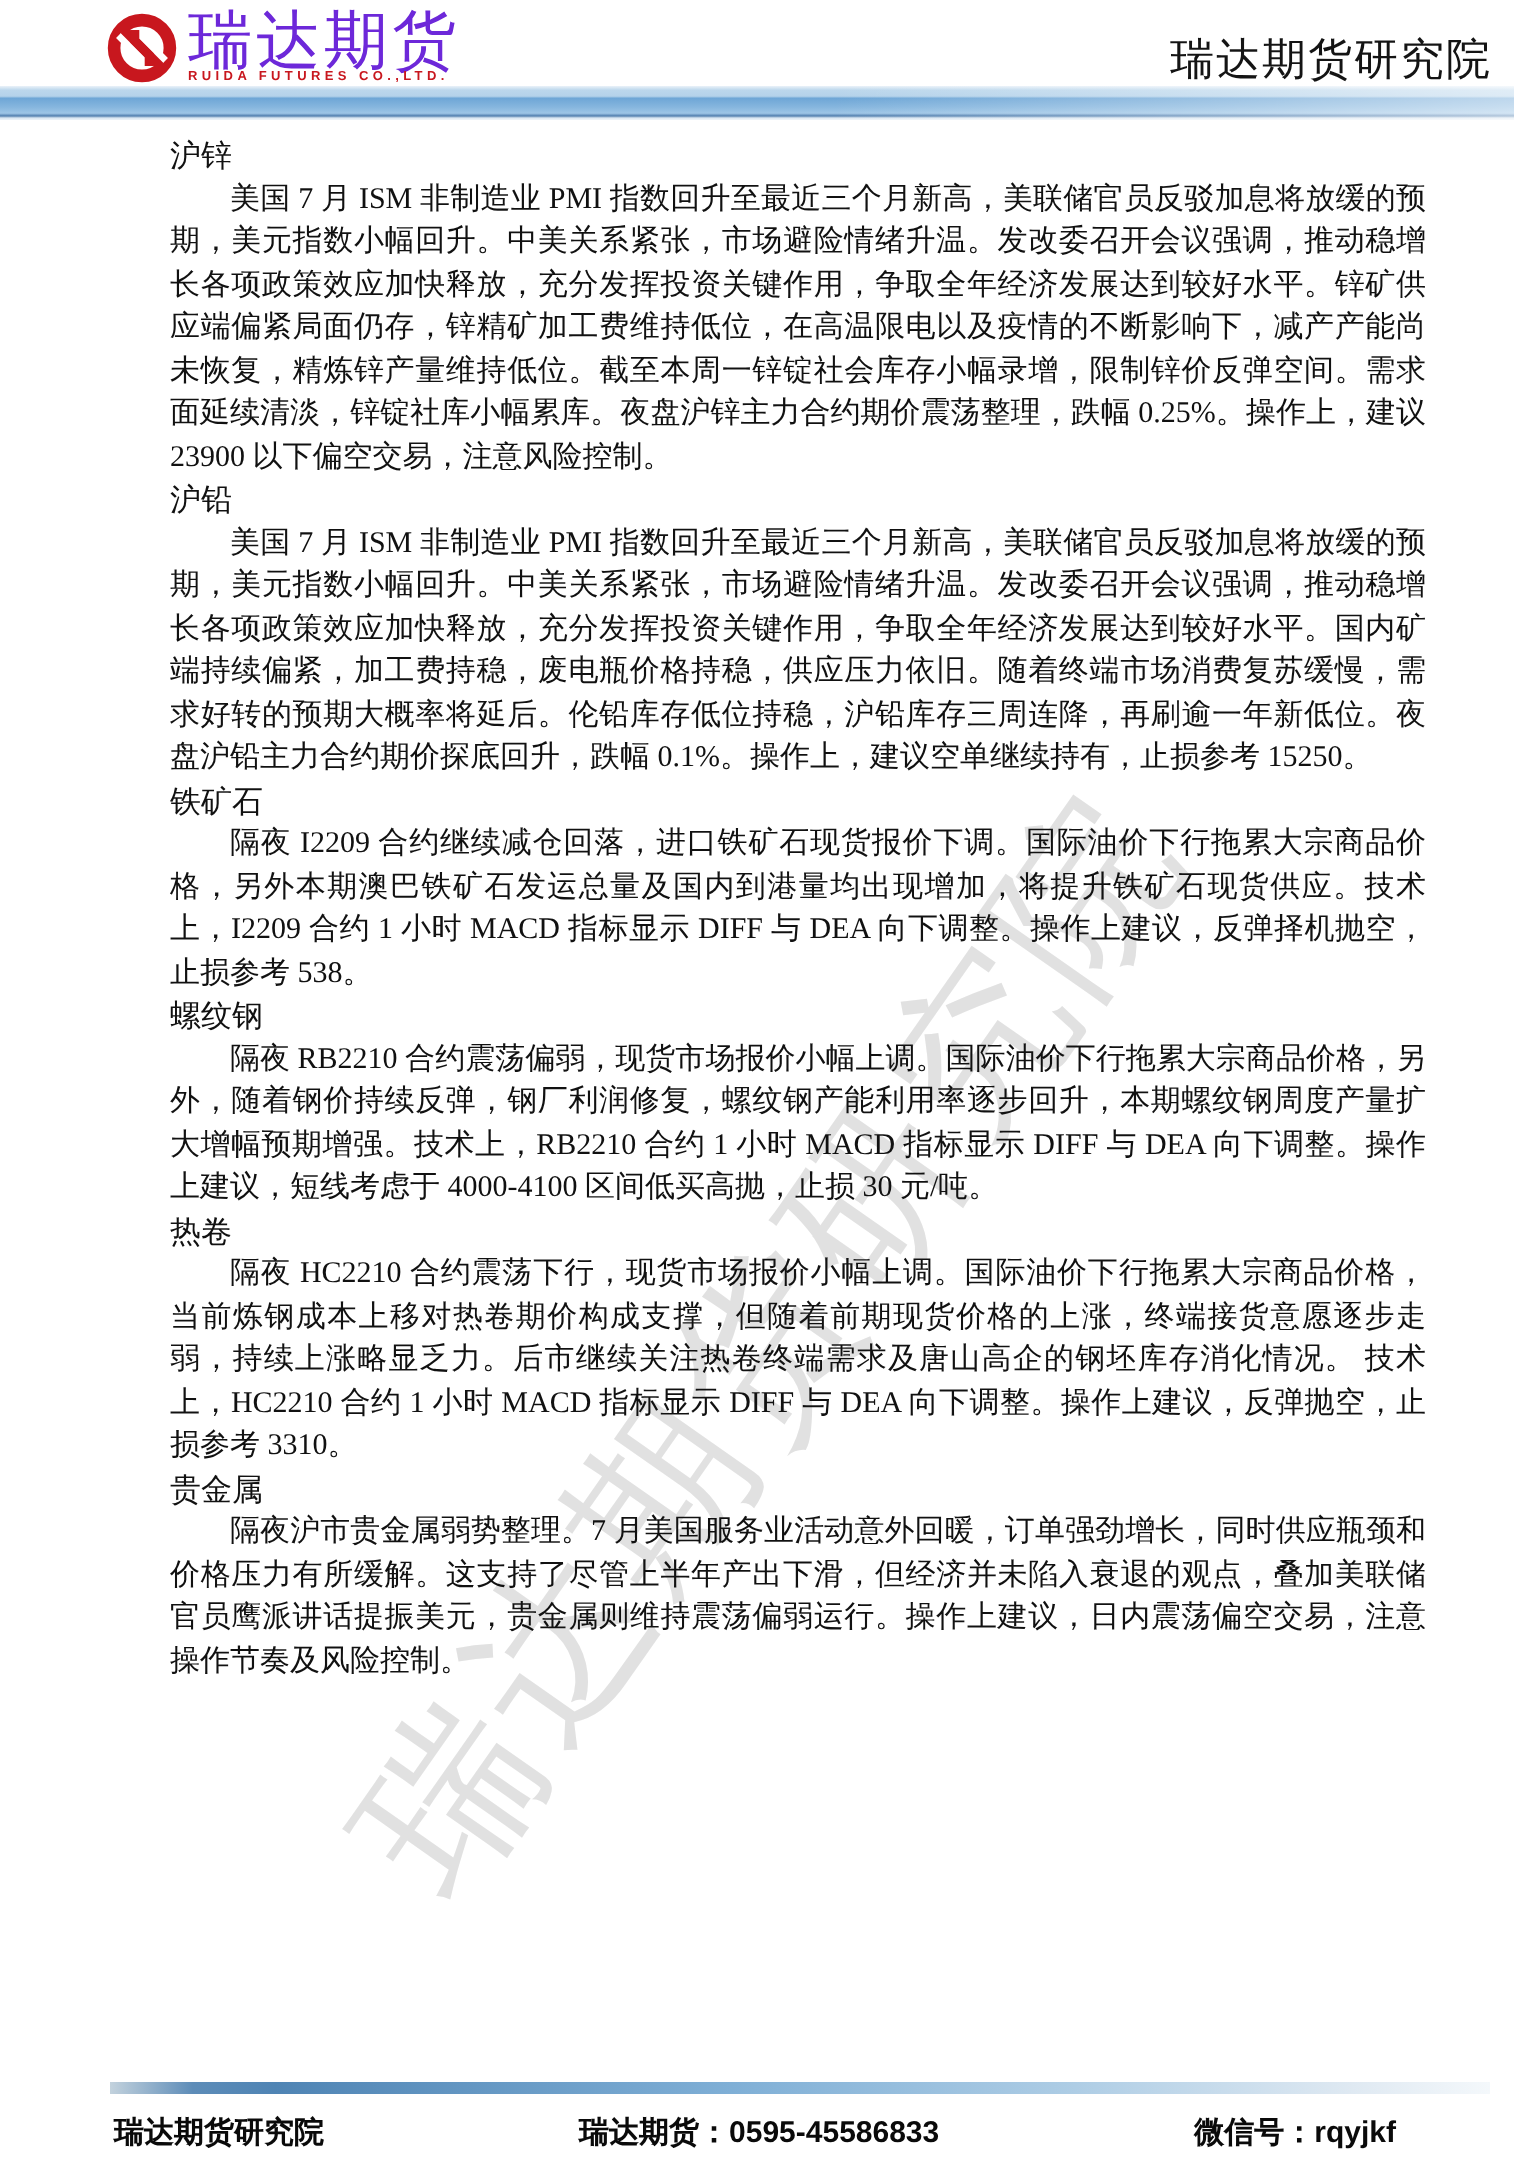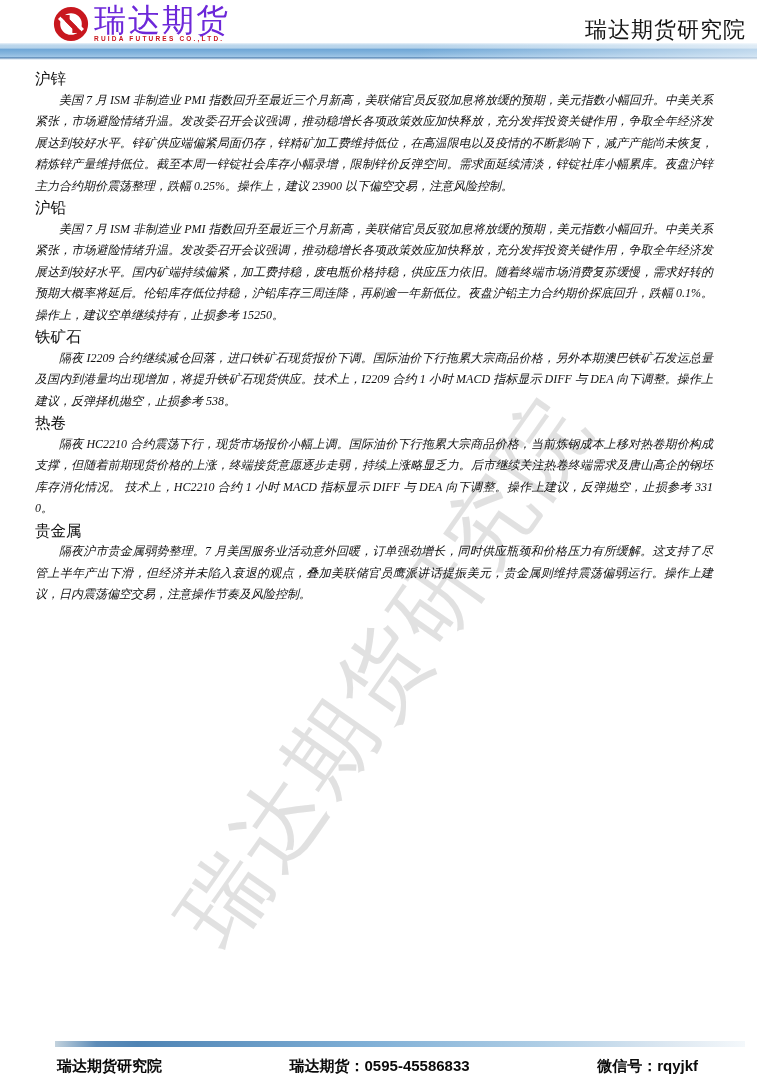--- a/index.html
+++ b/index.html
@@ -43,34 +43,33 @@
       linear-gradient(to right, rgba(255,255,255,0) 55%, rgba(255,255,255,0.55) 100%),
       linear-gradient(to bottom,
         #eaf2f9 0%, #bcd7ec 12%, #b4d2ea 30%,
         #6ea6d6 36%, #86b6de 62%, #9dc5e6 80%,
         #527fae 88%, #d9e6f1 94%, #eef4f9 100%);
   }
 
   
   .main {
     position: absolute; top: 60px; left: 0; right: 0;
-    padding: 8px 57px 0 35px;
+    padding: 8px 57px 0 85px;
     z-index: 1;
   }
   .section { }
   .section:first-child { margin-top: 0; }
   .section-title {
     font-size: 15.5px; line-height: 21.5px; font-weight: normal;
   }
   .section-body {
-    font-size: 12px; line-height: 21.5px;
+    font-size: 15px; line-height: 21.5px;
     text-align: justify; text-justify: inter-ideograph;
     text-indent: 2em;
     word-break: break-all;
-    font-style: italic;
   }
 
   
   .watermark {
     position: absolute; left: 50%; top: 672px;
     transform: translate(-50%, -50%) rotate(-55deg);
     font-family: "Liberation Serif", "DejaVu Serif", serif;
     font-size: 88px; letter-spacing: 4px; white-space: nowrap;
     color: #c4c4c4; opacity: 0.5;
     z-index: 0; pointer-events: none; user-select: none;
@@ -126,20 +125,24 @@
   <div class="section">
     <div class="section-title">沪铅</div>
     <div class="section-body">美国 7 月 ISM 非制造业 PMI 指数回升至最近三个月新高，美联储官员反驳加息将放缓的预期，美元指数小幅回升。中美关系紧张，市场避险情绪升温。发改委召开会议强调，推动稳增长各项政策效应加快释放，充分发挥投资关键作用，争取全年经济发展达到较好水平。国内矿端持续偏紧，加工费持稳，废电瓶价格持稳，供应压力依旧。随着终端市场消费复苏缓慢，需求好转的预期大概率将延后。伦铅库存低位持稳，沪铅库存三周连降，再刷逾一年新低位。夜盘沪铅主力合约期价探底回升，跌幅 0.1%。操作上，建议空单继续持有，止损参考 15250。</div>
   </div>
 
   <div class="section">
     <div class="section-title">铁矿石</div>
     <div class="section-body">隔夜 I2209 合约继续减仓回落，进口铁矿石现货报价下调。国际油价下行拖累大宗商品价格，另外本期澳巴铁矿石发运总量及国内到港量均出现增加，将提升铁矿石现货供应。技术上，I2209 合约 1 小时 MACD 指标显示 DIFF 与 DEA 向下调整。操作上建议，反弹择机抛空，止损参考 538。</div>
   </div>
 
+  <div class="section">
+    <div class="section-title">螺纹钢</div>
+    <div class="section-body">隔夜 RB2210 合约震荡偏弱，现货市场报价小幅上调。国际油价下行拖累大宗商品价格，另外，随着钢价持续反弹，钢厂利润修复，螺纹钢产能利用率逐步回升，本期螺纹钢周度产量扩大增幅预期增强。技术上，RB2210 合约 1 小时 MACD 指标显示 DIFF 与 DEA 向下调整。操作上建议，短线考虑于 4000-4100 区间低买高抛，止损 30 元/吨。</div>
+  </div>
 
   <div class="section">
     <div class="section-title">热卷</div>
     <div class="section-body">隔夜 HC2210 合约震荡下行，现货市场报价小幅上调。国际油价下行拖累大宗商品价格，当前炼钢成本上移对热卷期价构成支撑，但随着前期现货价格的上涨，终端接货意愿逐步走弱，持续上涨略显乏力。后市继续关注热卷终端需求及唐山高企的钢坯库存消化情况。 技术上，HC2210 合约 1 小时 MACD 指标显示 DIFF 与 DEA 向下调整。操作上建议，反弹抛空，止损参考 3310。</div>
   </div>
 
   <div class="section">
     <div class="section-title">贵金属</div>
     <div class="section-body">隔夜沪市贵金属弱势整理。7 月美国服务业活动意外回暖，订单强劲增长，同时供应瓶颈和价格压力有所缓解。这支持了尽管上半年产出下滑，但经济并未陷入衰退的观点，叠加美联储官员鹰派讲话提振美元，贵金属则维持震荡偏弱运行。操作上建议，日内震荡偏空交易，注意操作节奏及风险控制。</div>
   </div>

